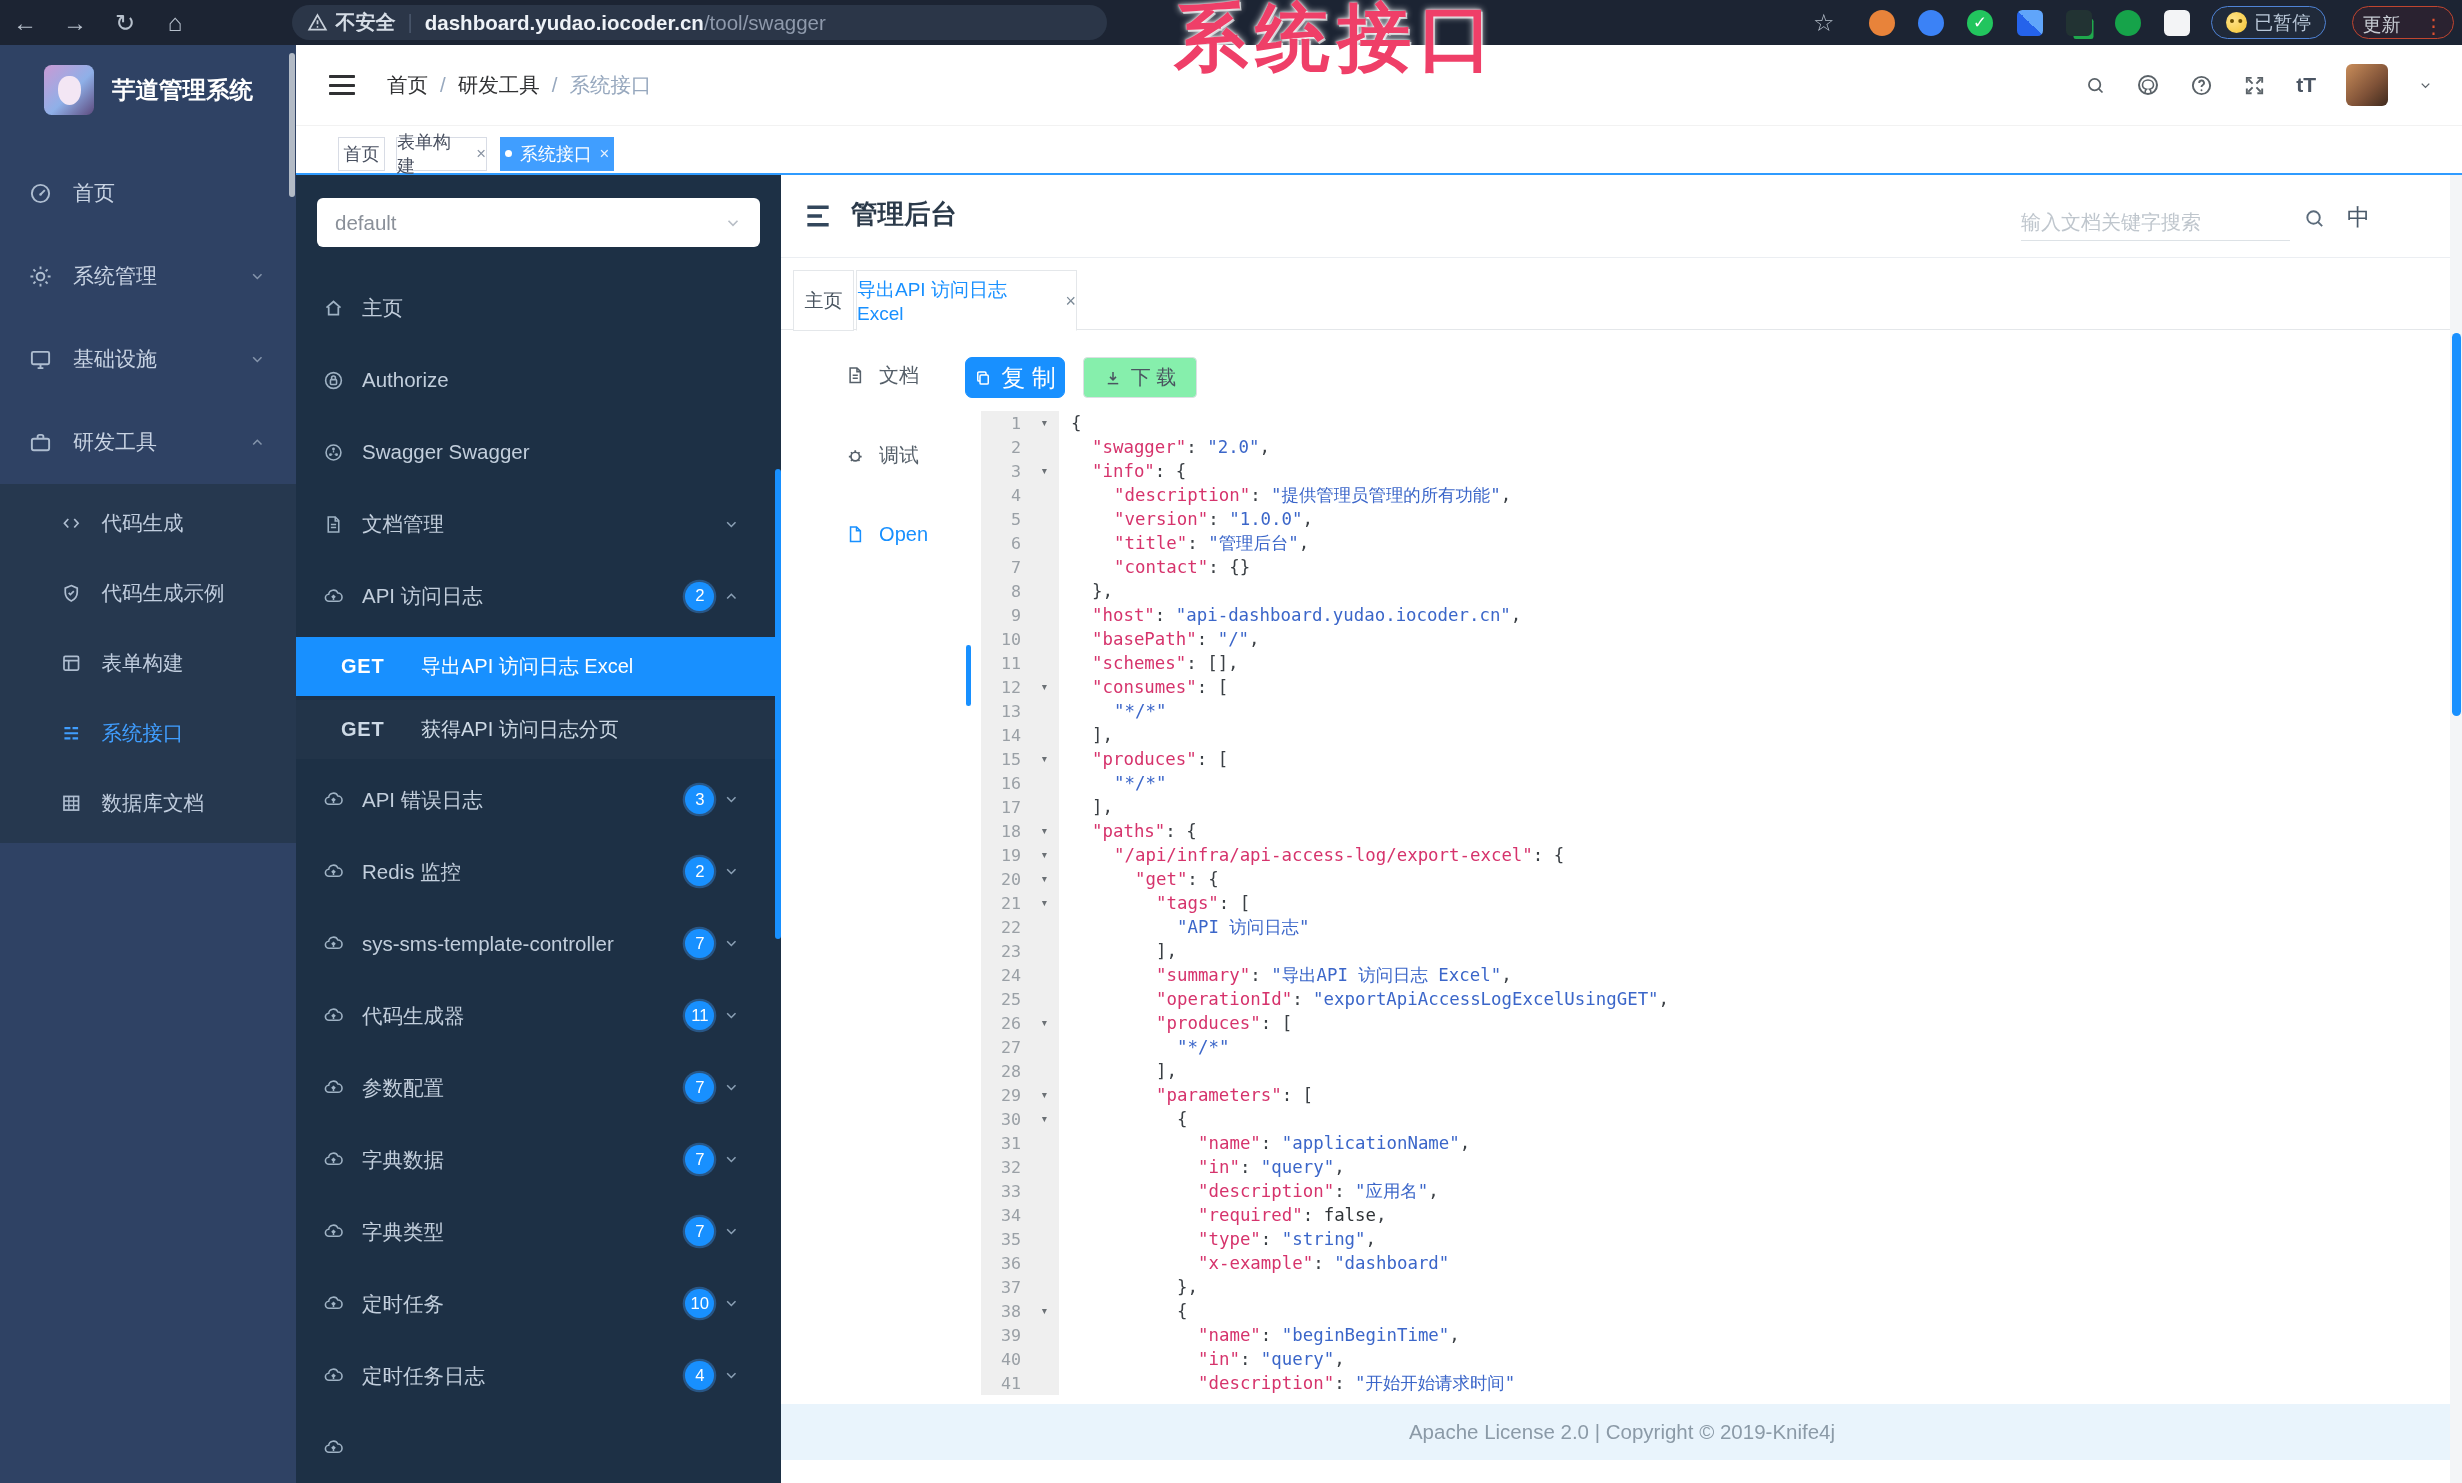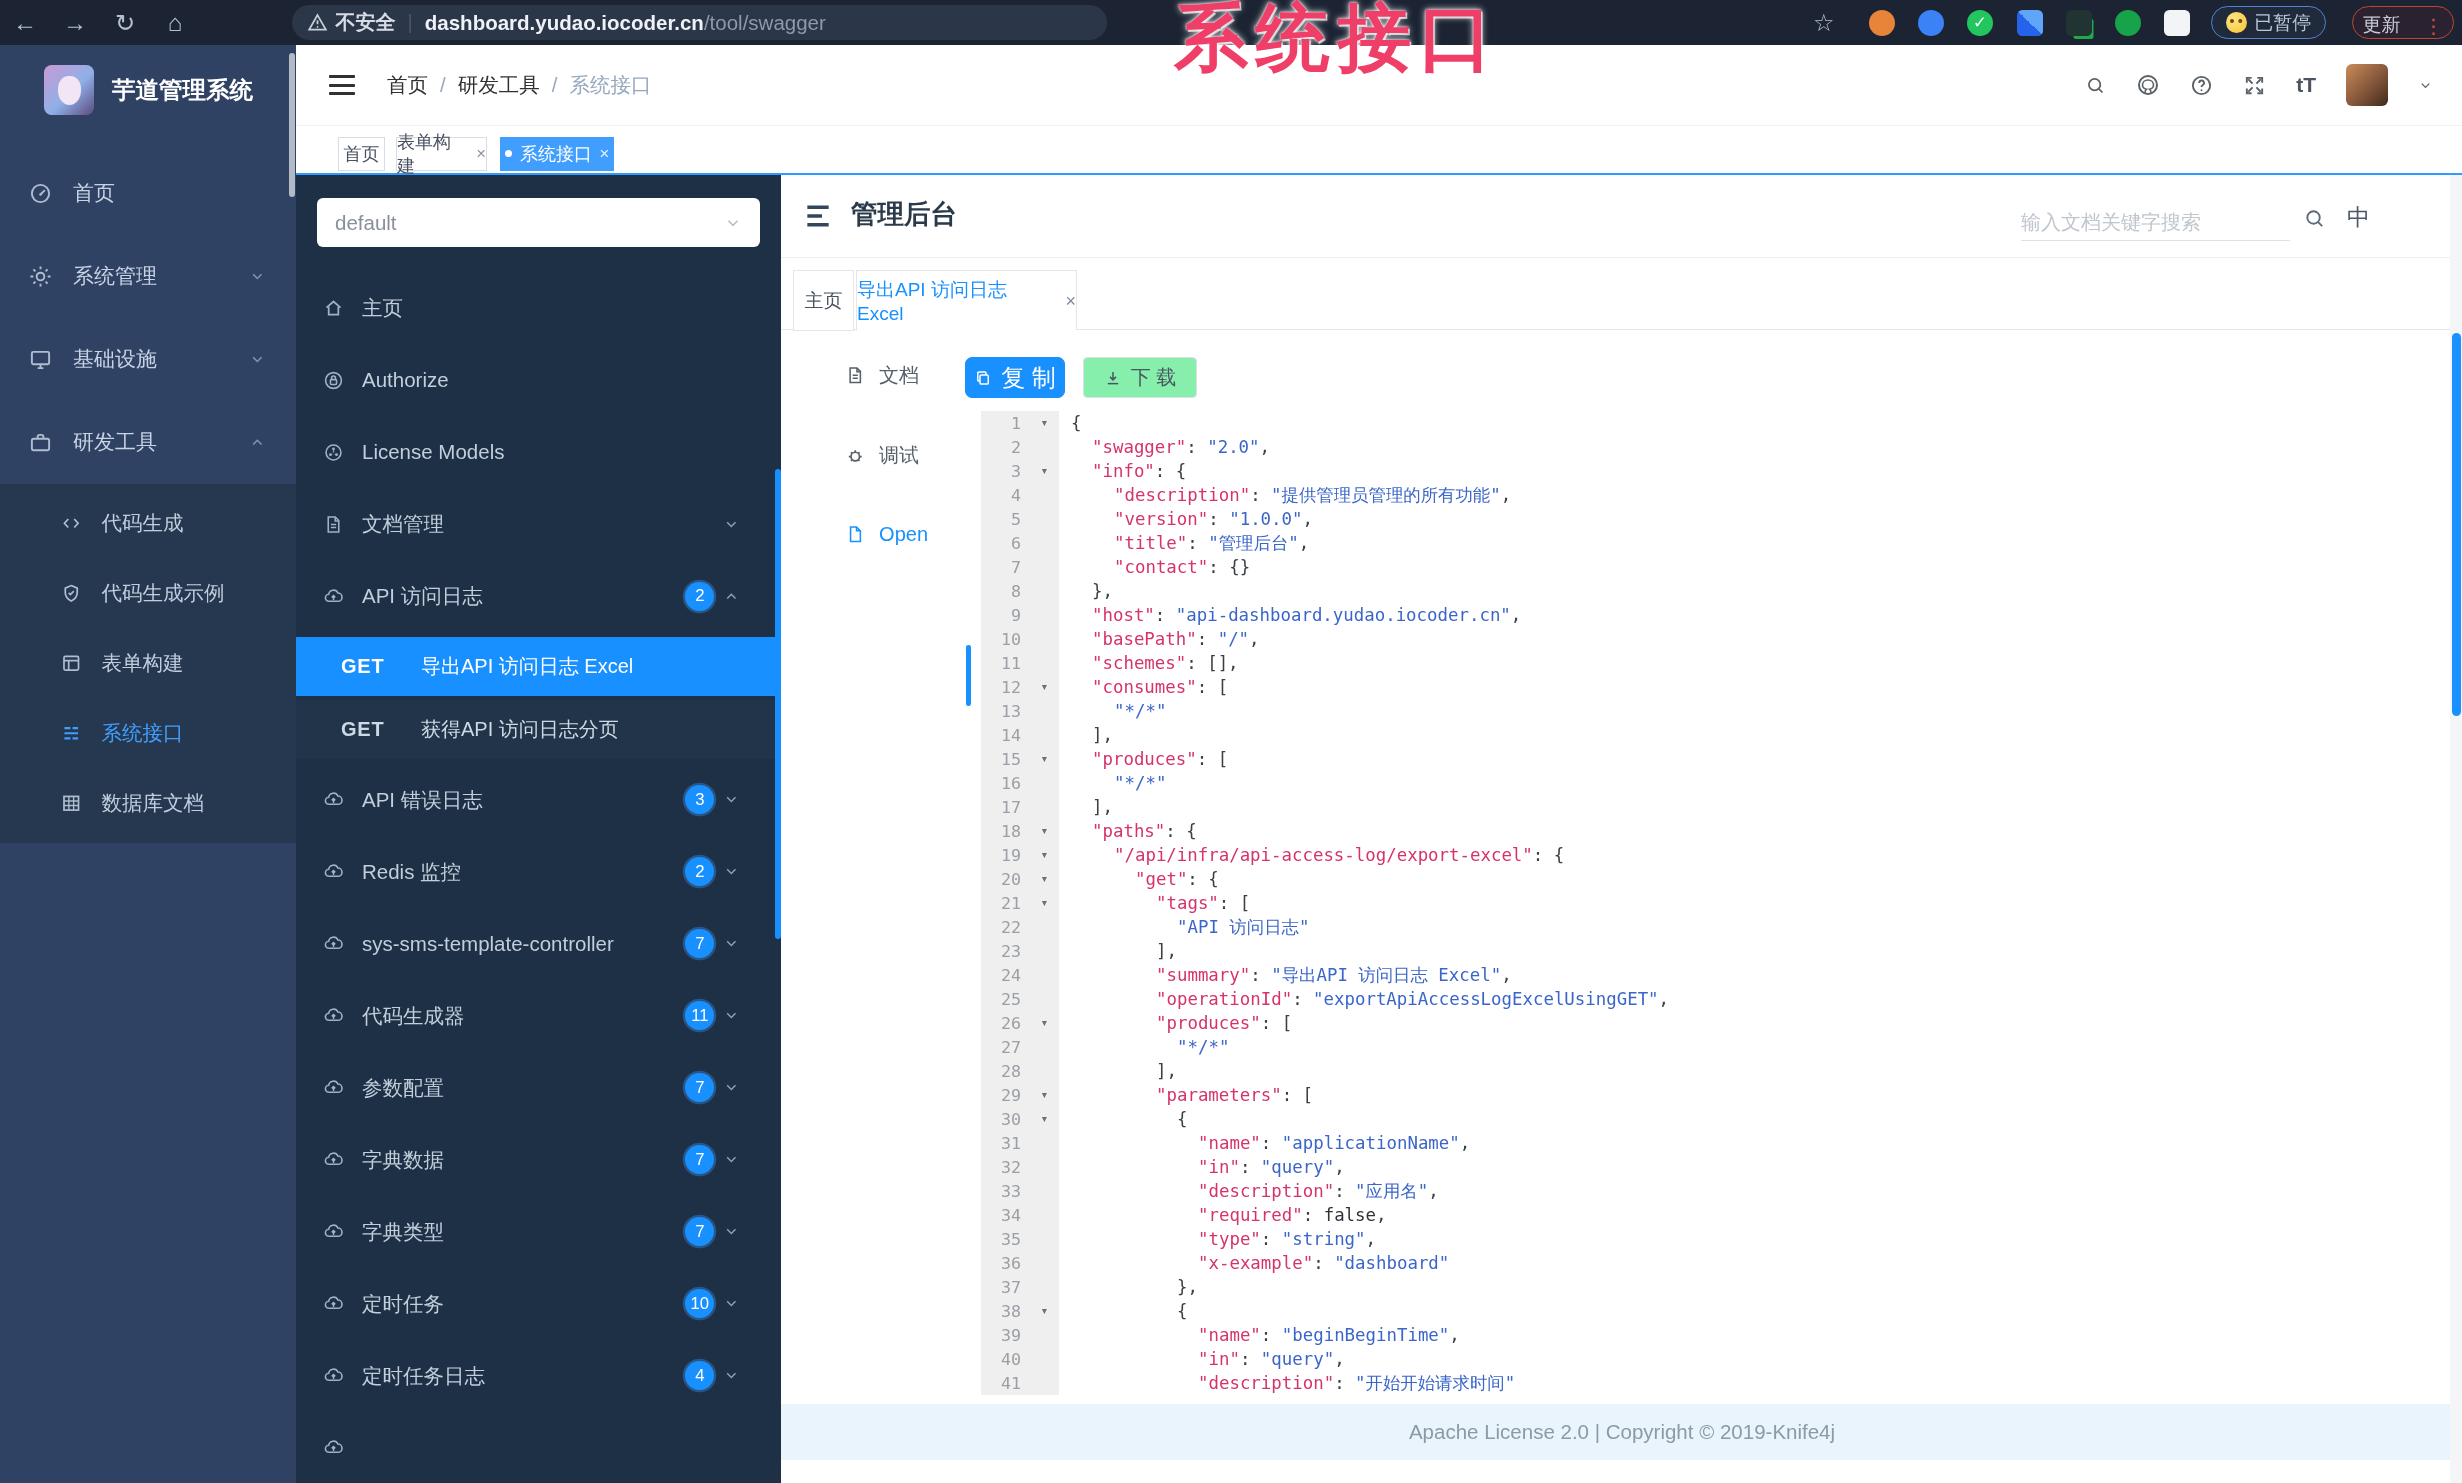--- a/index.html
+++ b/index.html
@@ -435,21 +435,21 @@
           <span class="lbl">Authorize</span>
 
           <svg class="ic chev" width="16.7" height="16.7" viewBox="0 0 24 24" style="visibility: hidden;">
             <use href="#i-chev"></use>
           </svg>
         </div>
         <div class="sw-item">
           <svg class="ic" width="21" height="21" viewBox="0 0 24 24">
             <use href="#i-models"></use>
           </svg>
-          <span class="lbl">License Models</span>
+          <span class="lbl">Swagger Swagger</span>
 
           <svg class="ic chev" width="16.7" height="16.7" viewBox="0 0 24 24" style="visibility: hidden;">
             <use href="#i-chev"></use>
           </svg>
         </div>
         <div class="sw-item">
           <svg class="ic" width="21" height="21" viewBox="0 0 24 24">
             <use href="#i-doc"></use>
           </svg>
           <span class="lbl">文档管理</span>

